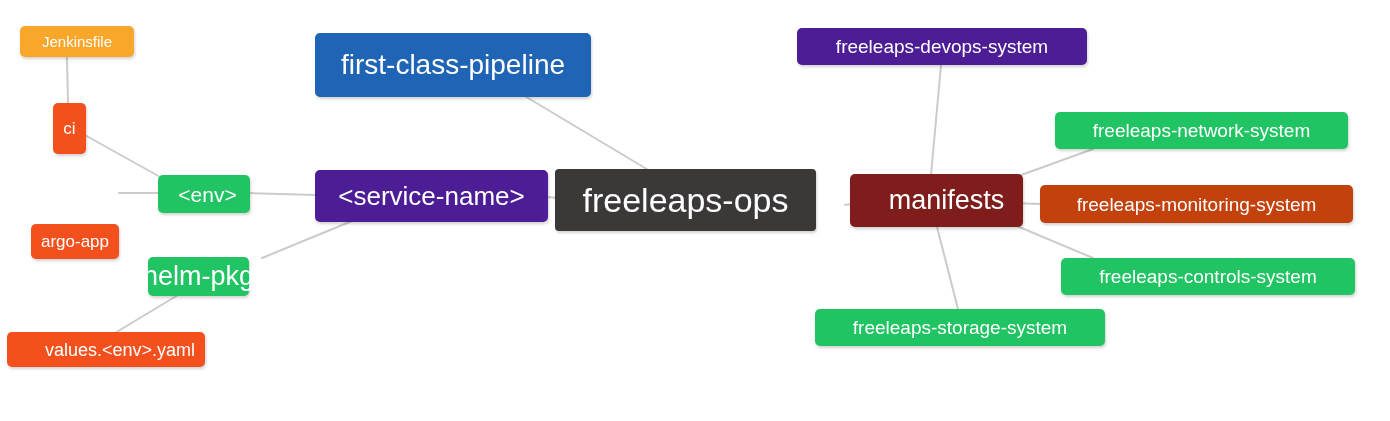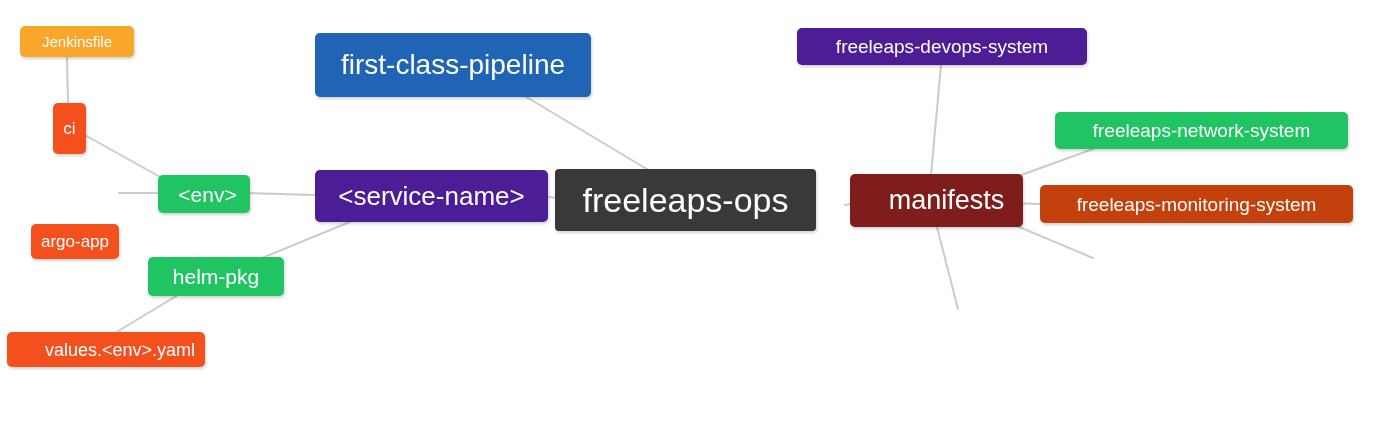--- a/index.html
+++ b/index.html
@@ -38,21 +38,21 @@
     white-space: nowrap;
     cursor: pointer;
     line-height: 1;
     user-select: none;
   }
   
   .n-jenkinsfile   { left: 20px;   top: 26px;  width: 114px;  height: 31px; font-size: 15px; }
   .n-ci            { left: 53px;   top: 103px; width: 33px;  height: 51px; font-size: 17px; }
   .n-argo-app      { left: 31px;   top: 176px; width: 88px;  height: 35px; font-size: 17px; margin-top: 48px; }
   .n-env           { left: 158px;  top: 175px; width: 85px;  height: 38px; font-size: 21px; padding-left: 7px; }
-  .n-helm-pkg      { left: 148px;  top: 257px; width: 136px; height: 39px; font-size: 21px; }
+  .n-helm-pkg      { left: 148px;  top: 257px; width: 101px; height: 39px; font-size: 27px; }
   .n-values        { left: 7px;    top: 332px; width: 170px; height: 35px; font-size: 18px; padding-left: 28px; }
   .n-fcp           { left: 315px;  top: 33px;  width: 276px; height: 64px; font-size: 28px; }
   .n-service       { left: 315px;  top: 170px; width: 233px; height: 52px; font-size: 26px; }
   .n-root          { left: 555px;  top: 169px; width: 261px; height: 62px; font-size: 34px; border-radius: 4px; }
   .n-manifests     { left: 850px;  top: 174px; width: 153px; height: 53px; font-size: 27px; }
   .n-devops        { left: 797px;  top: 28px;  width: 290px; height: 37px; font-size: 19px; }
   .n-network       { left: 1055px; top: 112px; width: 293px; height: 37px; font-size: 19px; }
   .n-monitoring    { left: 1040px; top: 185px; width: 313px; height: 38px; font-size: 19px; }
   .n-controls      { left: 1061px; top: 258px; width: 294px; height: 37px; font-size: 19px; }
   .n-storage       { left: 815px;  top: 309px; width: 290px; height: 37px; font-size: 19px; }
@@ -98,15 +98,17 @@
   <div class="node n-root" style="background-color: rgb(59, 56, 56);">freeleaps-ops</div>
 
   <div class="node n-manifests" style="background-color: #7f1d1d; padding-left: 20px;">manifests</div>
 
   <div class="node n-devops" style="background-color: #4c1d95;">freeleaps-devops-system</div>
 
   <div class="node n-network" style="background-color: rgb(33, 196, 99);">freeleaps-network-system</div>
 
   <div class="node n-monitoring" style="background-color: #c2410c;">freeleaps-monitoring-system</div>
 
+  <div class="node n-controls" style="background-color: rgb(33, 196, 99);">freeleaps-controls-system</div>
 
+  <div class="node n-storage" style="background-color: rgb(33, 196, 99);">freeleaps-storage-system</div>
 
 </div>
 
 </body></html>

